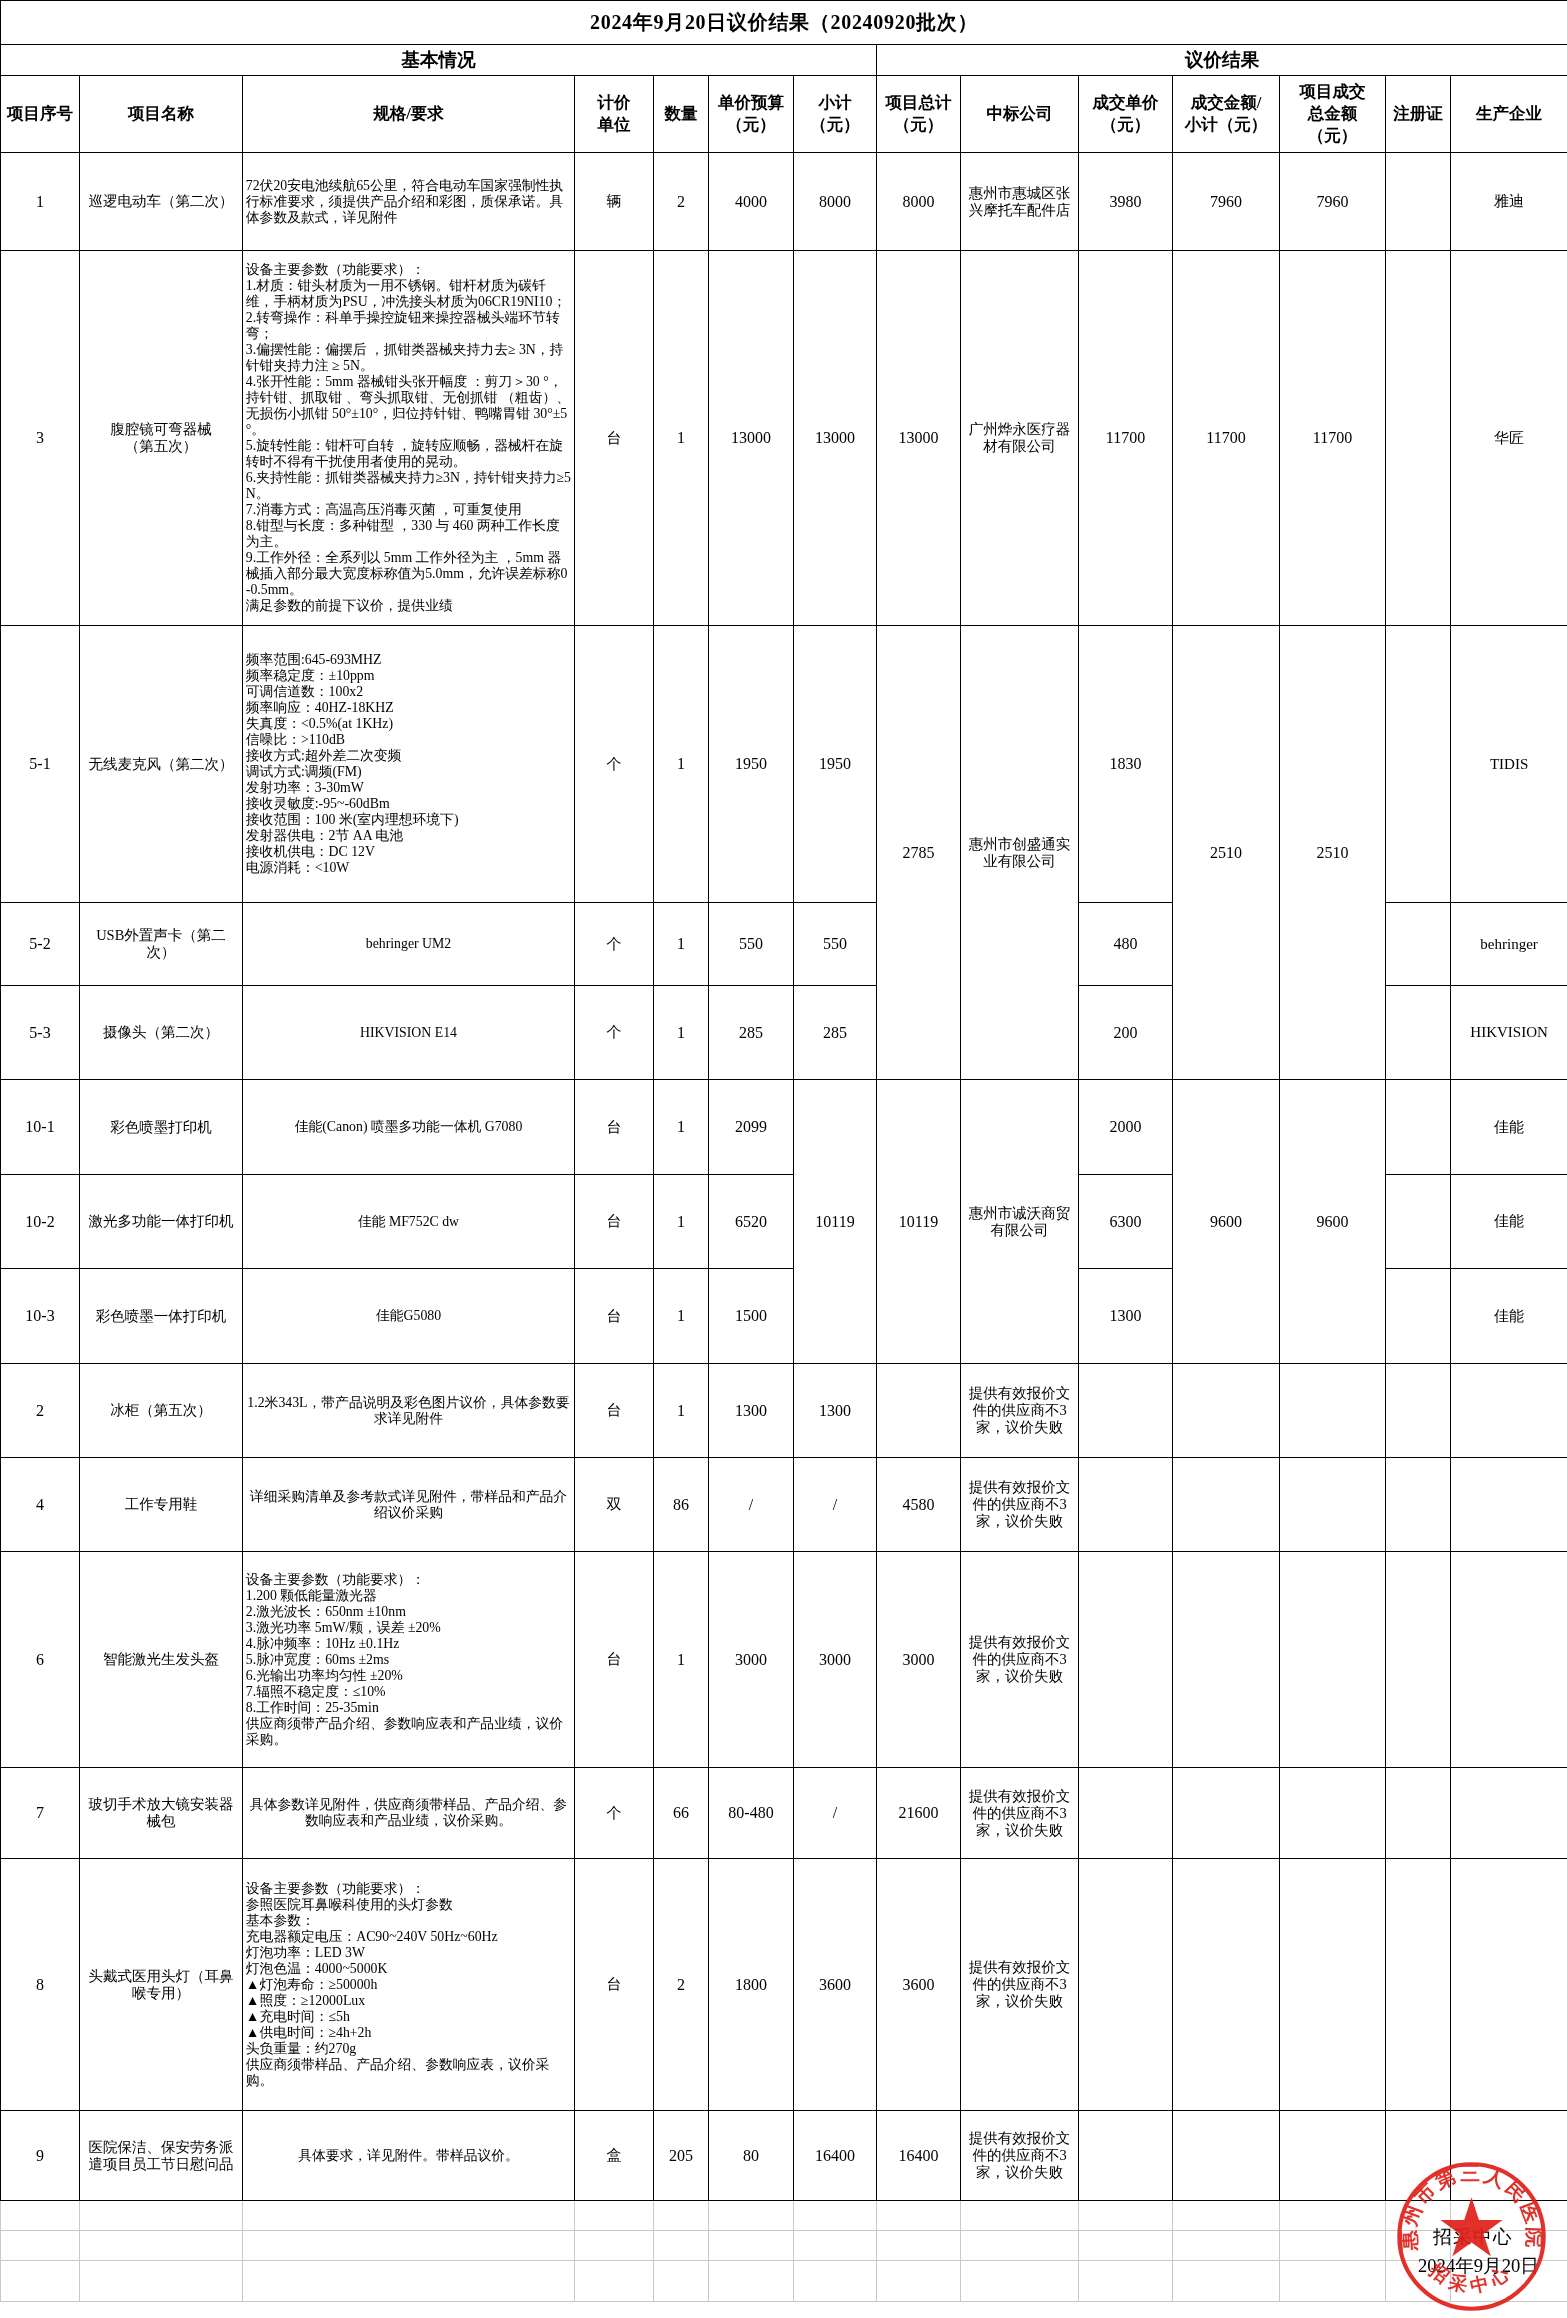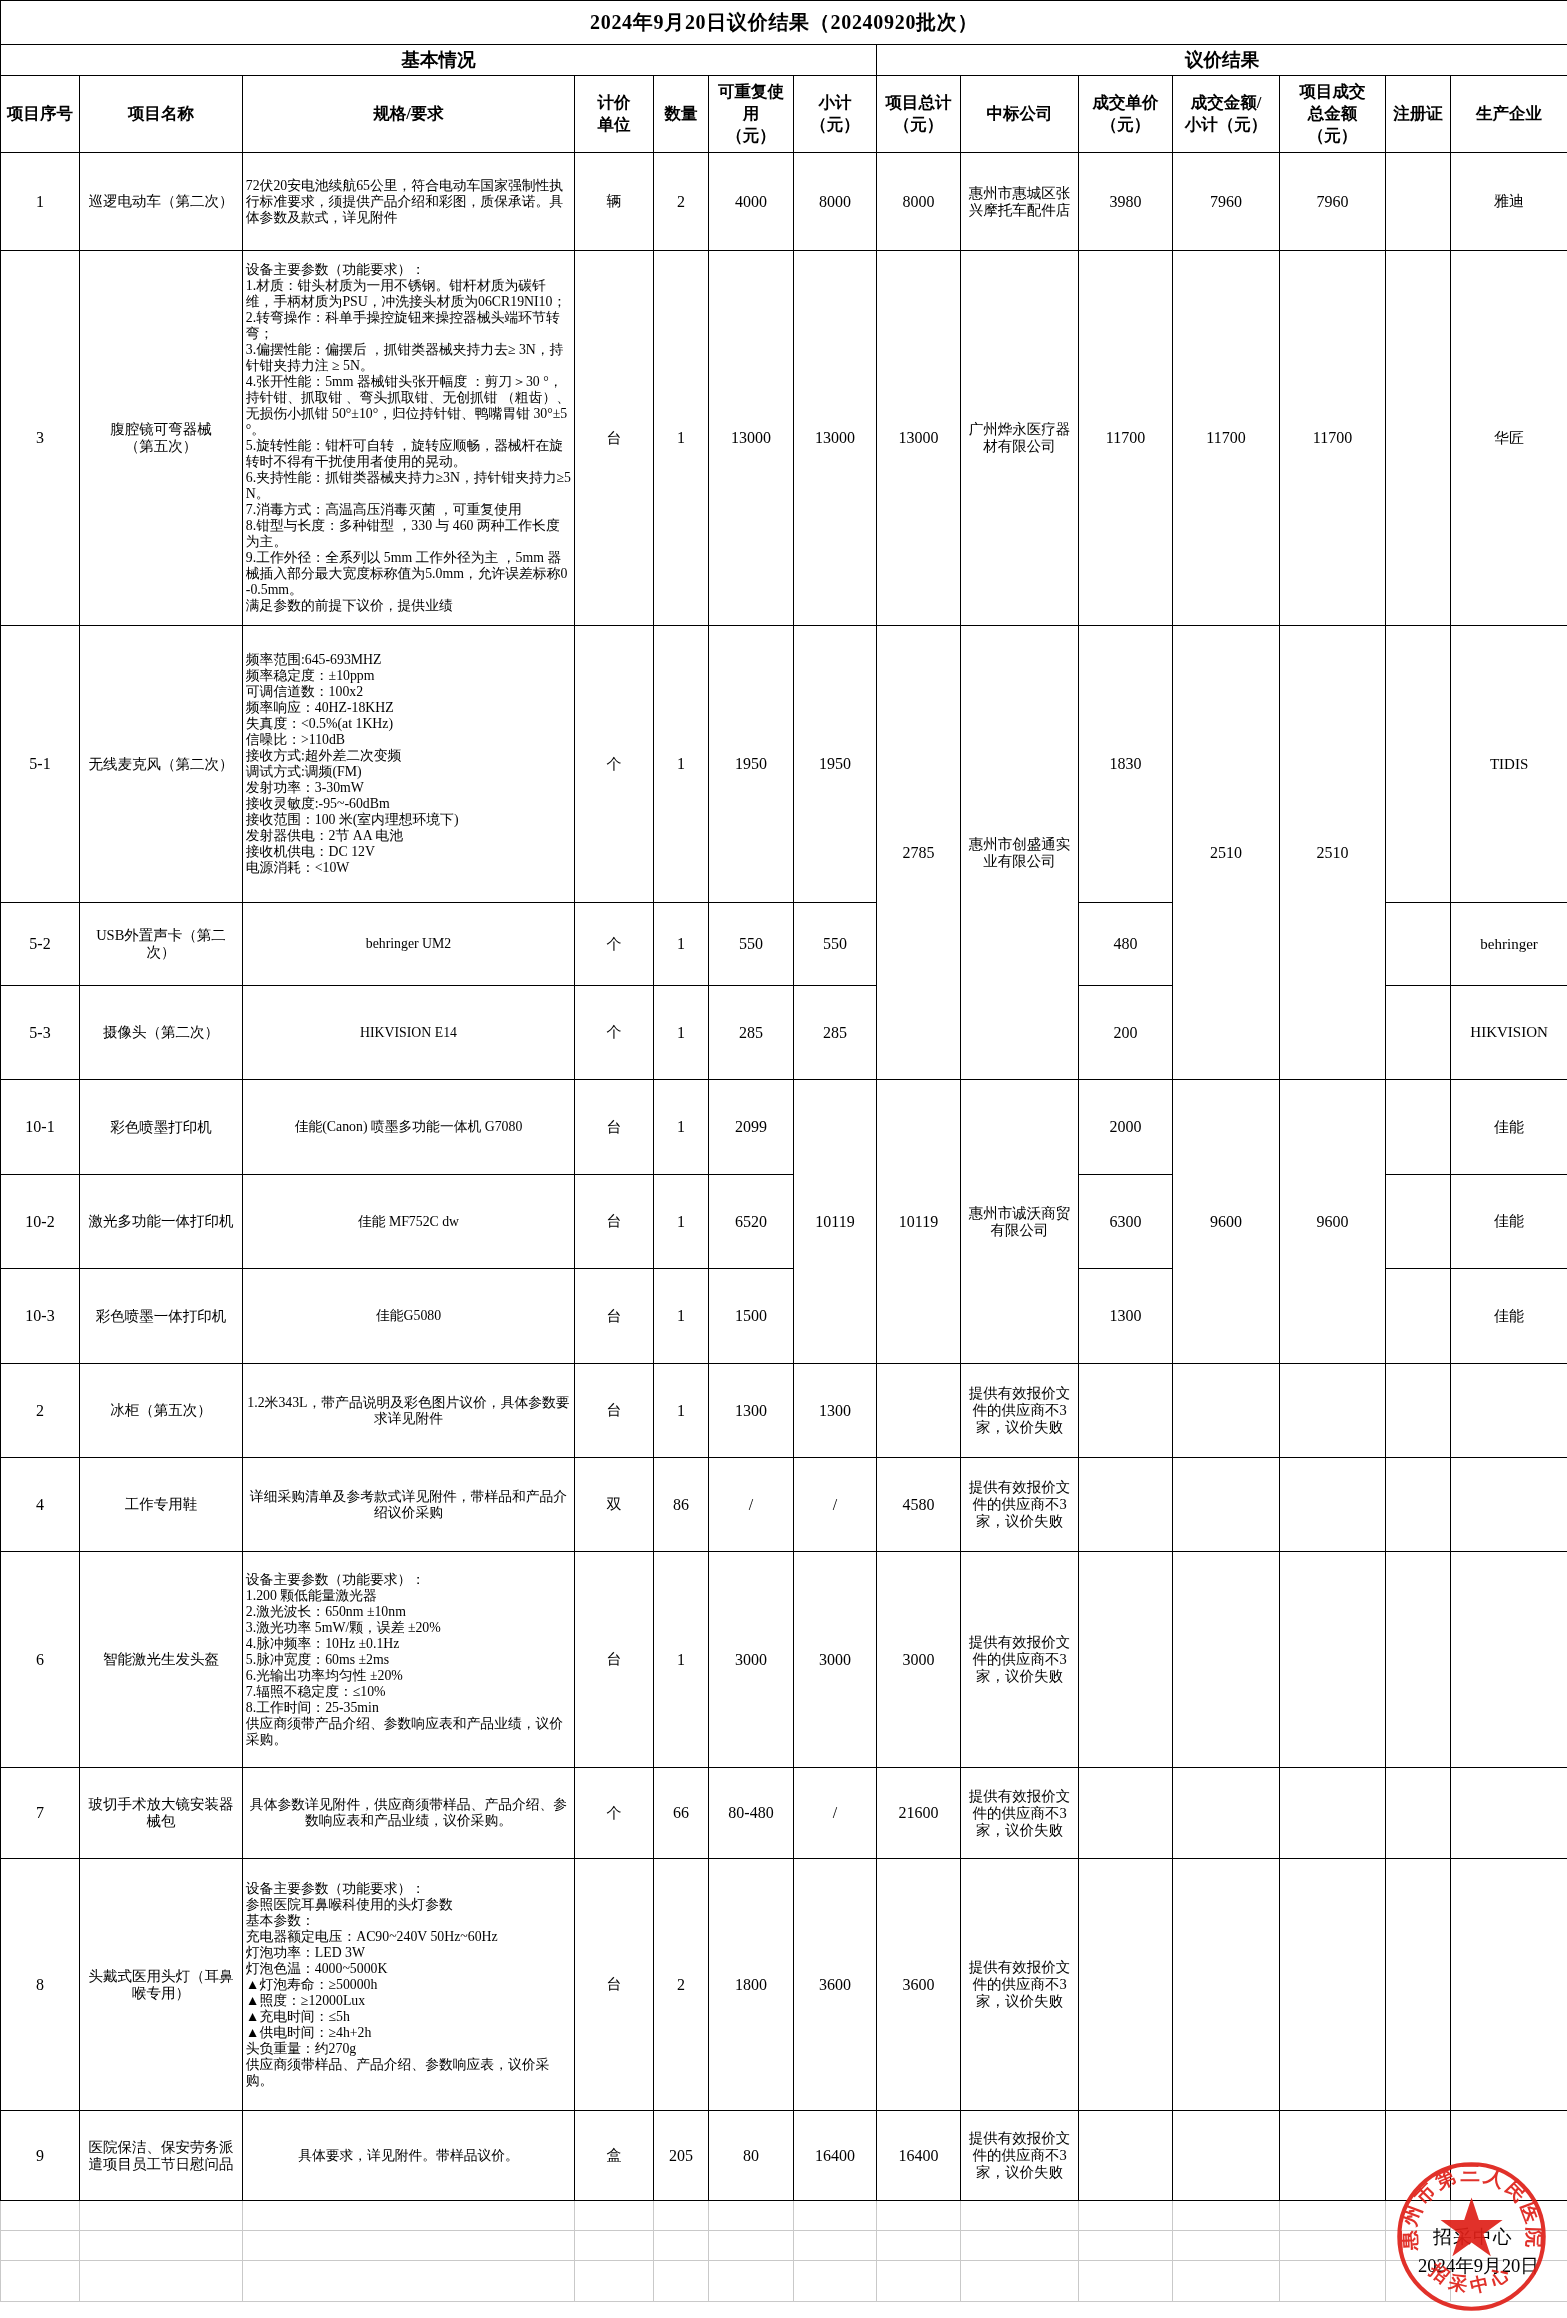--- a/index.html
+++ b/index.html
@@ -56,21 +56,21 @@
   <td colspan="7" class="ghd">基本情况</td>
   <td colspan="7" class="ghd">议价结果</td>
 </tr>
 <tr style="height:77px">
   <th class="pre">项目序号</th>
   <th class="pre">项目名称</th>
   <th class="pre">规格/要求</th>
   <th class="pre">计价
 单位</th>
   <th class="pre">数量</th>
-  <th class="pre">可重复使用
+  <th class="pre">单价预算
 （元）</th>
   <th class="pre">小计
 （元）</th>
   <th class="pre">项目总计
 （元）</th>
   <th class="pre">中标公司</th>
   <th class="pre">成交单价
 （元）</th>
   <th class="pre">成交金额/
 小计（元）</th>

